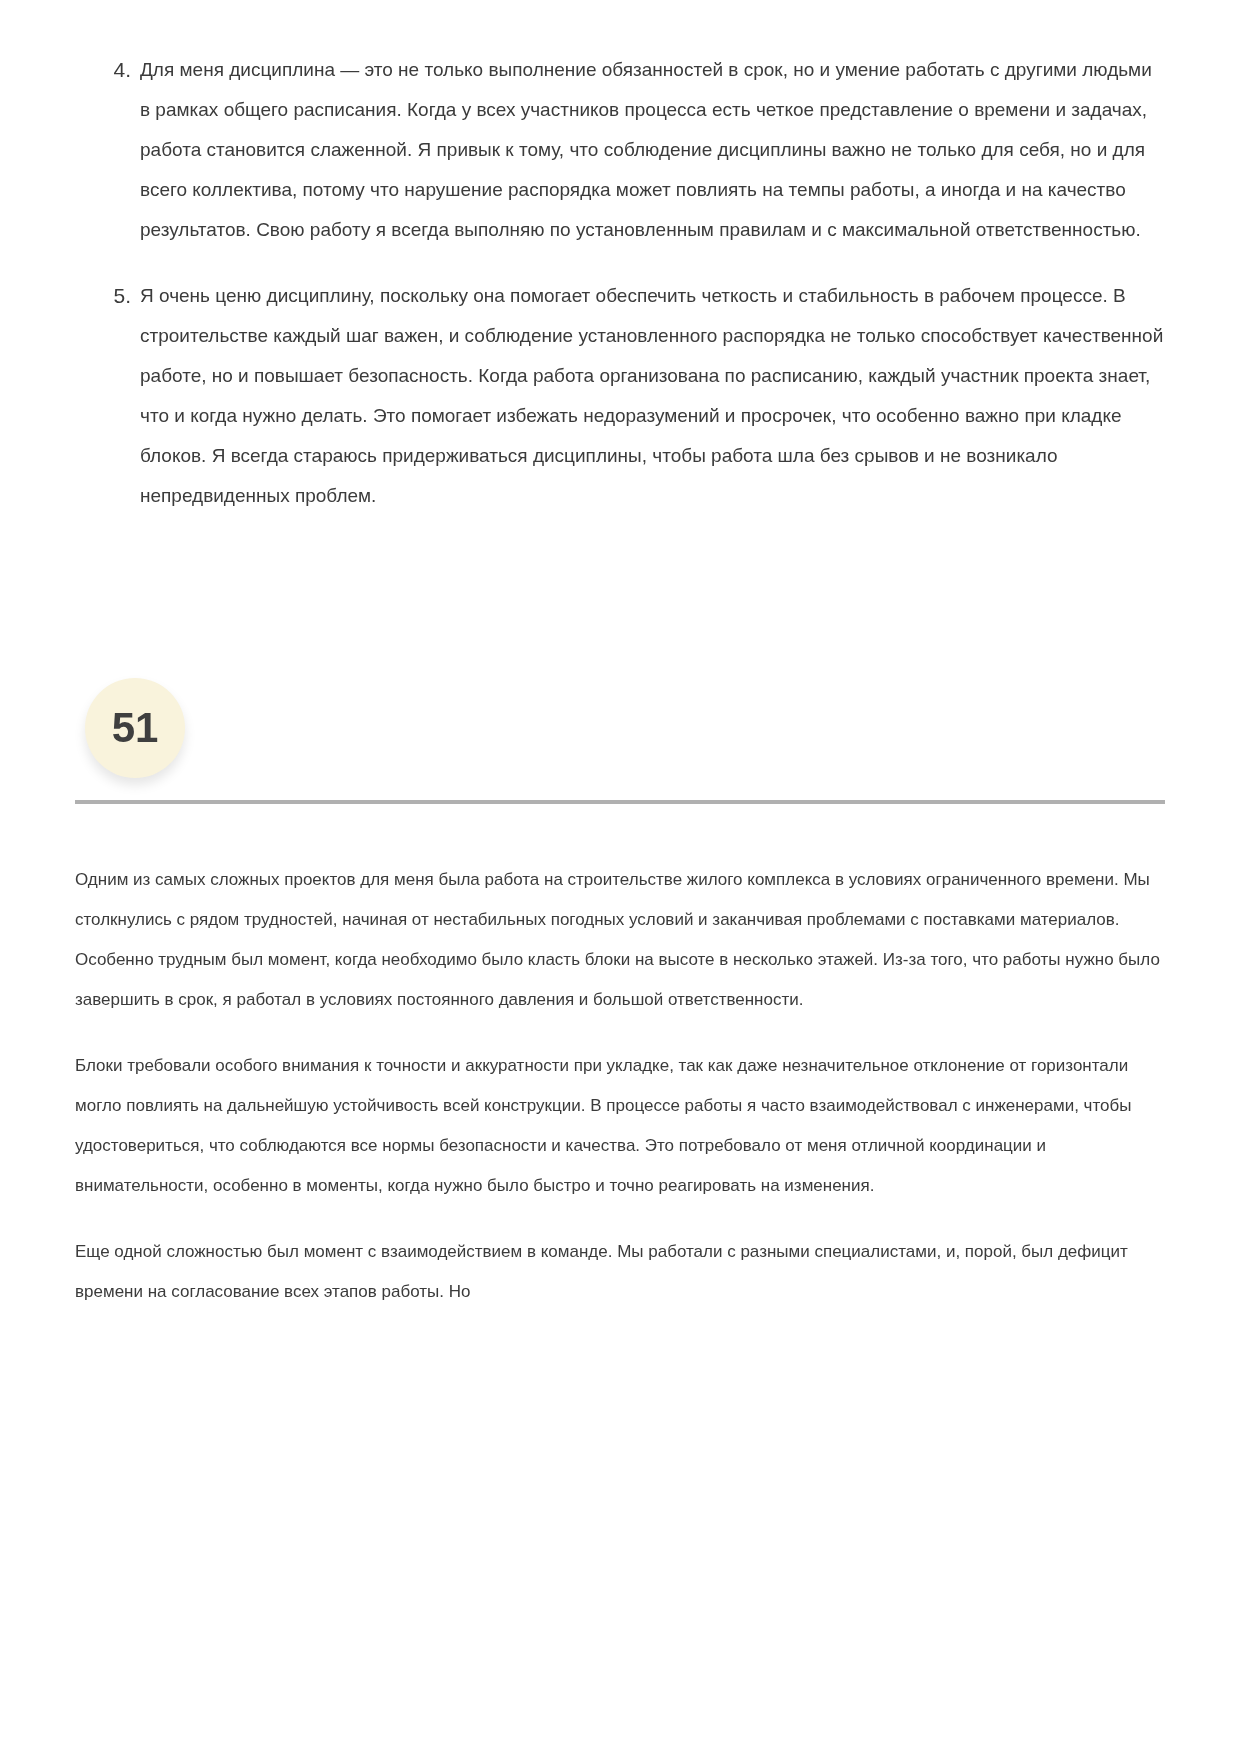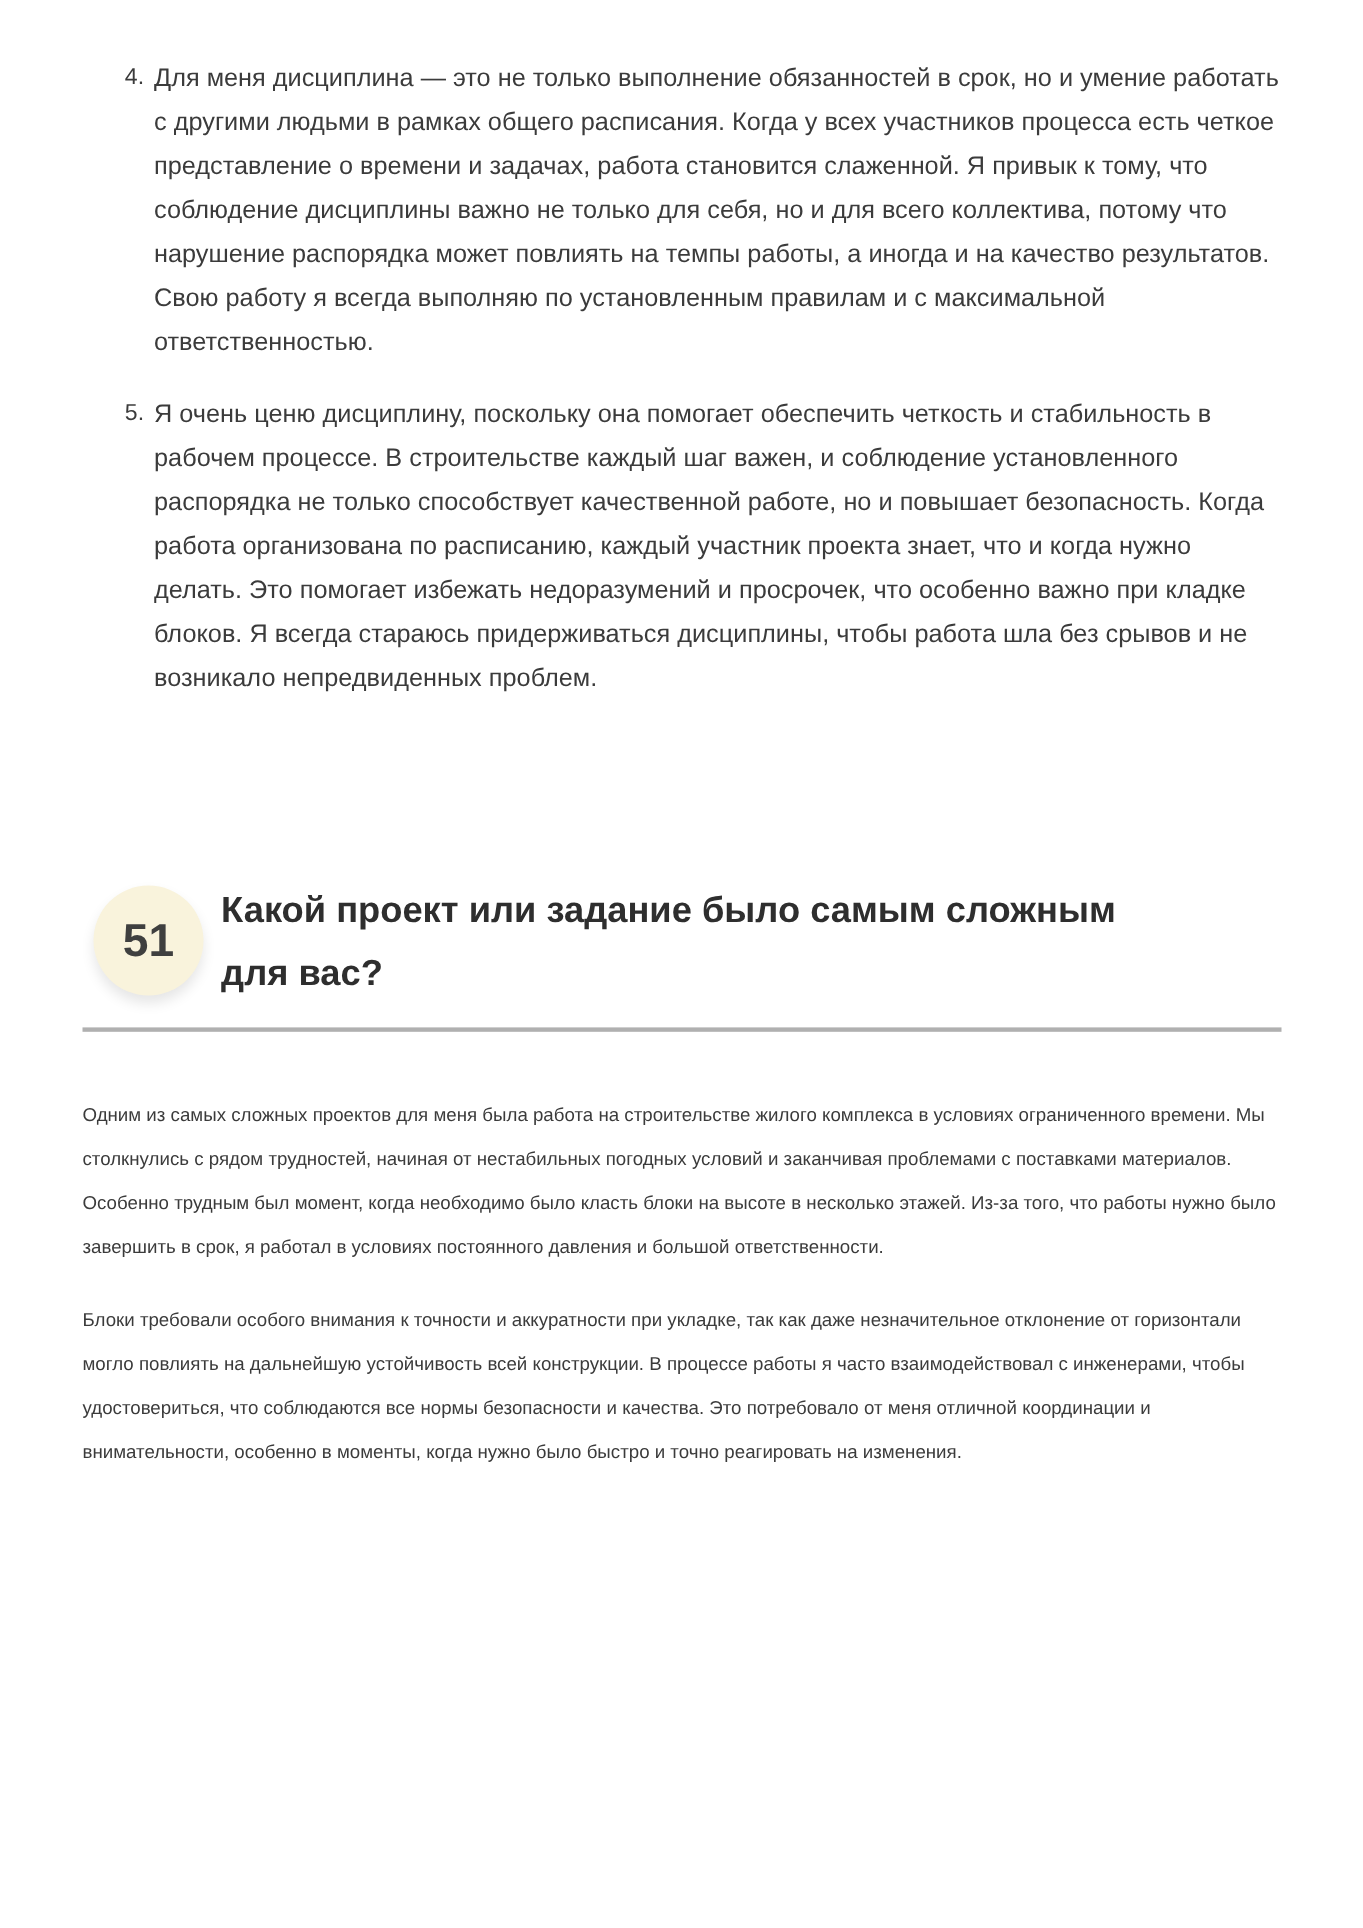--- a/index.html
+++ b/index.html
@@ -33,21 +33,21 @@
     flex: 0 0 65px;
     box-sizing: border-box;
     padding-right: 9px;
     text-align: right;
     font-size: 21px;
     line-height: 40px;
     color: #3b3b3b;
   }
   .list-text {
     flex: 1 1 auto;
-    font-size: 23px;
+    font-size: 19px;
     line-height: 40px;
     color: #3b3b3b;
   }
   
   .question-section {
     margin-top: 162px;
   }
   .question-header {
     display: flex;
     align-items: center;
@@ -112,25 +112,25 @@
       <div class="list-num">5.</div>
       <div class="list-text">Я очень ценю дисциплину, поскольку она помогает обеспечить четкость и стабильность в рабочем процессе. В строительстве каждый шаг важен, и соблюдение установленного распорядка не только способствует качественной работе, но и повышает безопасность. Когда работа организована по расписанию, каждый участник проекта знает, что и когда нужно делать. Это помогает избежать недоразумений и просрочек, что особенно важно при кладке блоков. Я всегда стараюсь придерживаться дисциплины, чтобы работа шла без срывов и не возникало непредвиденных проблем.</div>
     </div>
 
   </div>
 
   <div class="question-section">
 
     <div class="question-header">
       <div class="question-badge">51</div>
-      <h2 class="question-title">Какой проект или задание было самым сложным для вас?</h2>
     </div>
 
     <hr class="section-divider">
 
     <div class="answer-paragraphs">
       <p>Одним из самых сложных проектов для меня была работа на строительстве жилого комплекса в условиях ограниченного времени. Мы столкнулись с рядом трудностей, начиная от нестабильных погодных условий и заканчивая проблемами с поставками материалов. Особенно трудным был момент, когда необходимо было класть блоки на высоте в несколько этажей. Из-за того, что работы нужно было завершить в срок, я работал в условиях постоянного давления и большой ответственности.</p>
       <p>Блоки требовали особого внимания к точности и аккуратности при укладке, так как даже незначительное отклонение от горизонтали могло повлиять на дальнейшую устойчивость всей конструкции. В процессе работы я часто взаимодействовал с инженерами, чтобы удостовериться, что соблюдаются все нормы безопасности и качества. Это потребовало от меня отличной координации и внимательности, особенно в моменты, когда нужно было быстро и точно реагировать на изменения.</p>
+      <p>Еще одной сложностью был момент с взаимодействием в команде. Мы работали с разными специалистами, и, порой, был дефицит времени на согласование всех этапов работы. Но</p>
     </div>
 
   </div>
 
 </div>
 
 </body></html>

